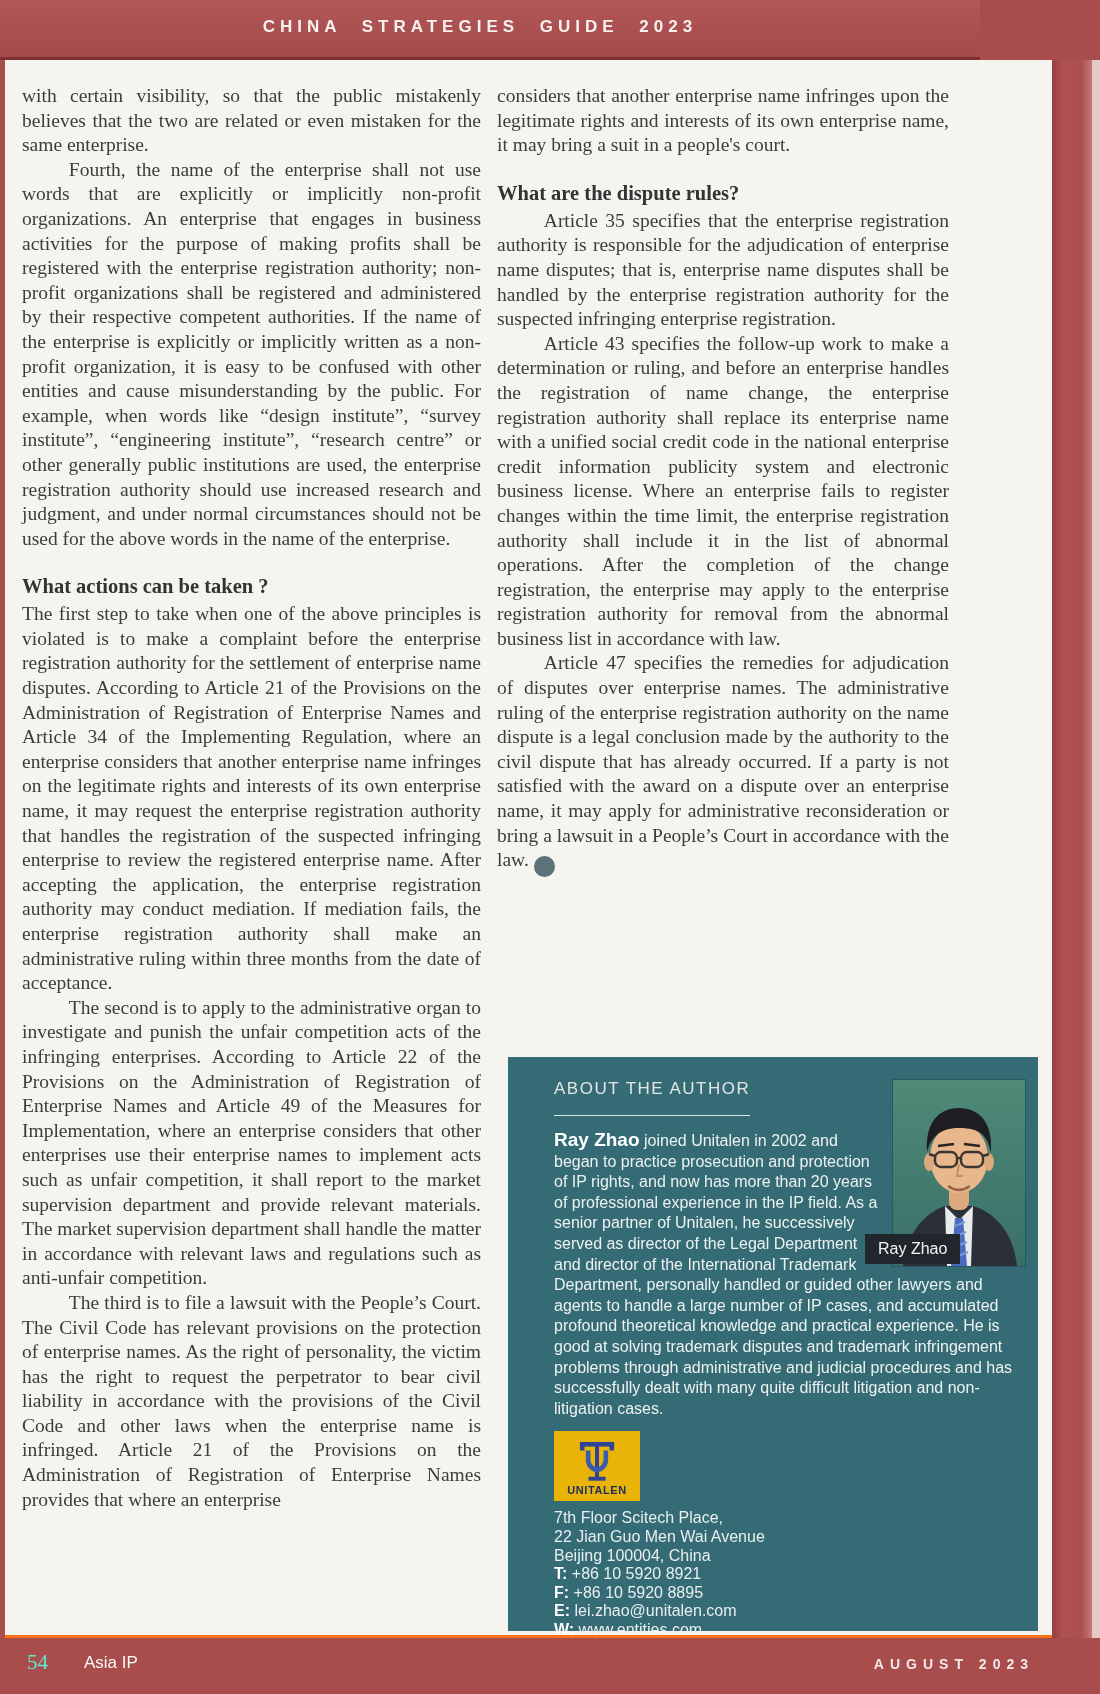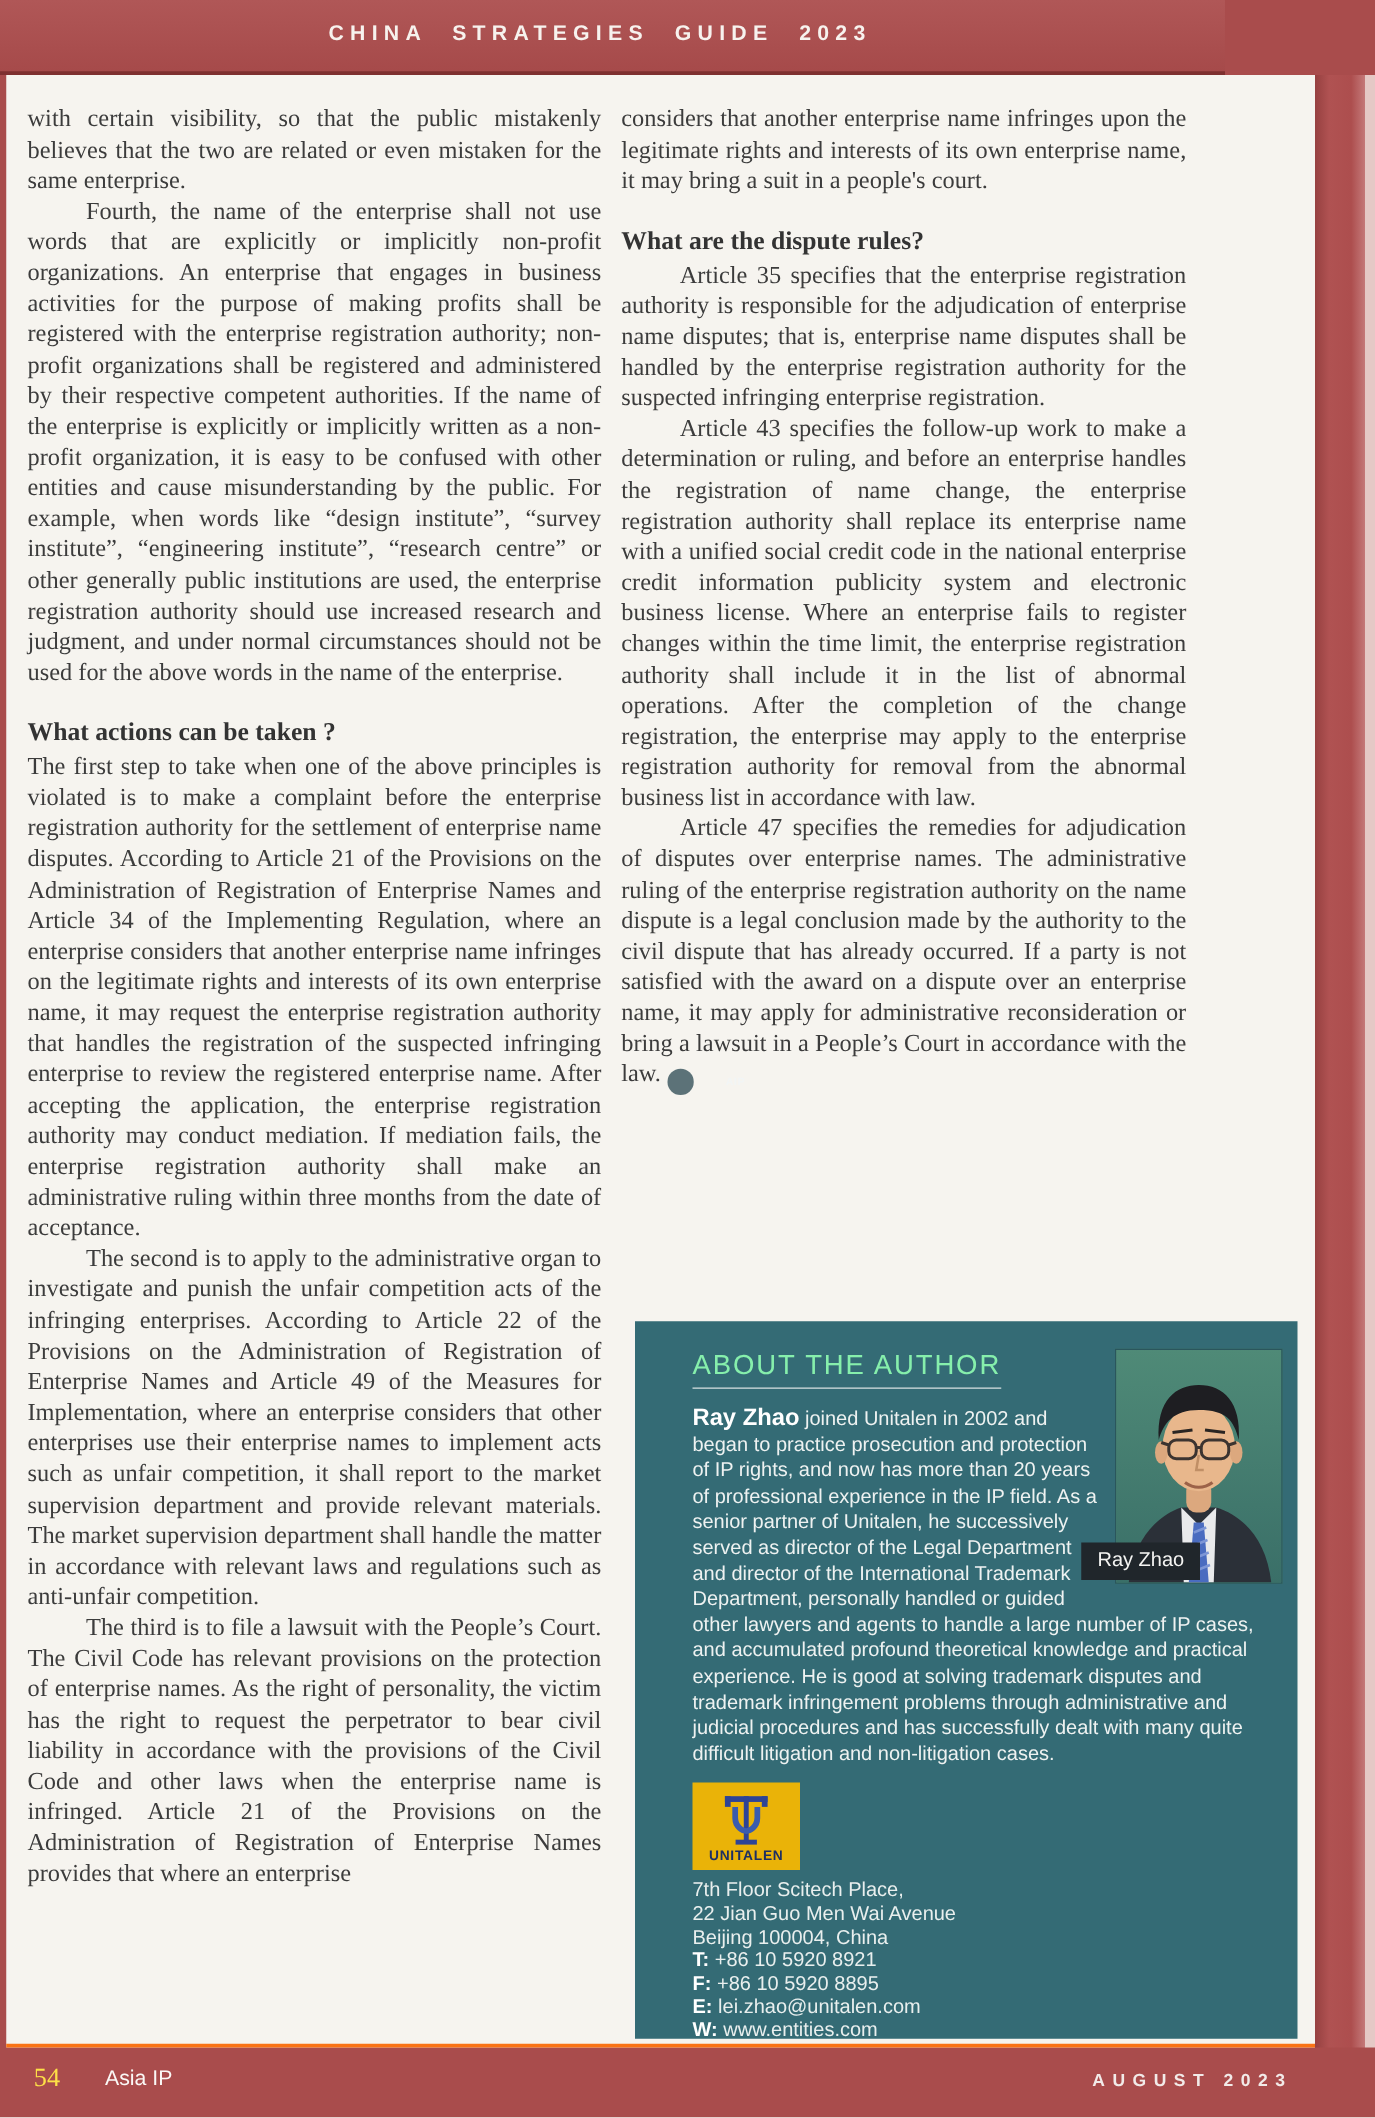--- a/index.html
+++ b/index.html
@@ -66,41 +66,41 @@
     float:right;width:132px;height:186px;margin:6px -6px 8px 12px;
     position:relative;background:#47826f;border:1px solid #2a565c;
   }
   .photo-wrap svg{display:block;width:100%;height:100%;}
   .photo-caption{
     position:absolute;left:-28px;bottom:2px;
     background:#20262b;color:#f4f4f2;
     font-size:16px;padding:6px 13px;white-space:nowrap;
   }
   .about-label{
-    display:inline-block;font-size:22px;letter-spacing:1.5px;
-    color:#86efac;padding-bottom:5px;margin:6px 0 14px 0;
+    display:inline-block;font-size:17px;letter-spacing:1.5px;
+    color:#e5e5e5;padding-bottom:16px;margin:6px 0 14px 0;
     border-bottom:1px solid #d8e2e2;
   }
   .bio{margin:0;font-size:16px;line-height:20.6px;color:#eef2f1;}
   .bio-name{font-weight:bold;font-size:19px;color:#ffffff;}
   .logo-box{
     width:86px;height:70px;background:#eab308;margin:12px 0 8px 0;
     display:flex;flex-direction:column;align-items:center;justify-content:center;
     padding-top:4px;box-sizing:border-box;
   }
   .logo-box svg{display:block;}
   .logo-text{
     font-size:11px;font-weight:bold;color:#1d2f63;letter-spacing:.6px;margin-top:2px;
   }
   .firm{font-weight:bold;font-size:17px;margin:4px 0 3px 0;color:#ffffff;}
   .addr-line{font-size:16px;line-height:18.6px;color:#e9efee;}
   .addr-line b{color:#ffffff;}
   
   .footer{position:absolute;left:0;bottom:0;width:1100px;height:56px;}
-  .page-num{position:absolute;left:27px;top:12px;font-size:21px;color:#fde047;}
+  .page-num{position:absolute;left:27px;top:12px;font-size:21px;color:#5eead4;}
   .mag-name{position:absolute;left:84px;top:15px;font-family:"Liberation Sans",sans-serif;font-size:17px;color:#fbf8f6;}
   .issue{
     position:absolute;right:66px;top:18px;font-family:"Liberation Sans",sans-serif;
     font-weight:bold;font-size:14px;letter-spacing:6px;color:#f2eae8;white-space:nowrap;
   }
 </style>
 </head>
 <body>
 
 <div class="canvas">

